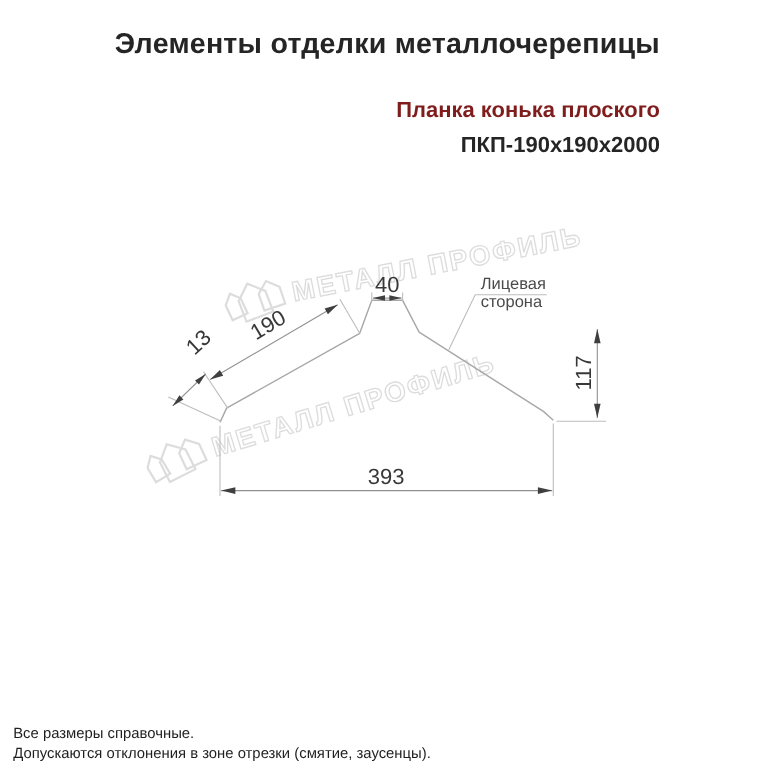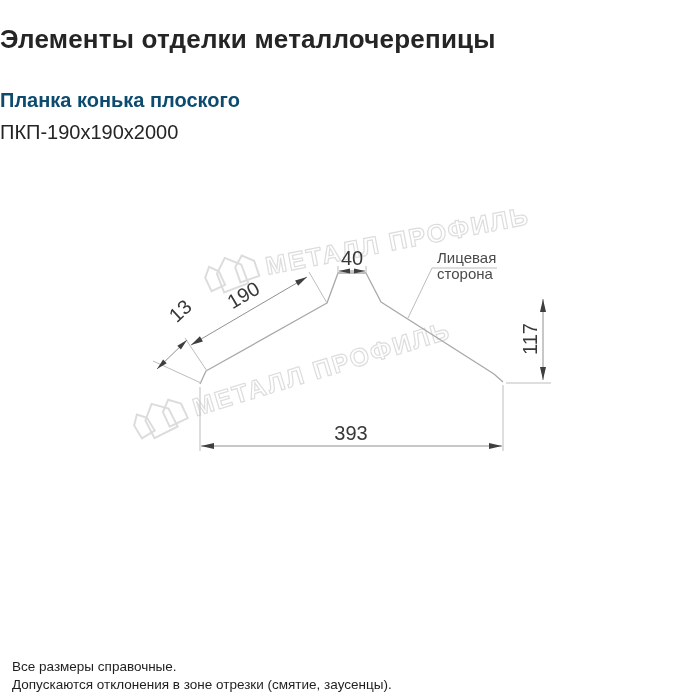--- a/index.html
+++ b/index.html
@@ -1,23 +1,23 @@
 <!DOCTYPE html>
 <html><head>
 <meta charset="utf-8">
 <style>
   html,body{margin:0;padding:0;}
   body{
     width:700px;height:700px;position:relative;background:#ffffff;
     font-family:"Liberation Sans",sans-serif;overflow:hidden;color:#1c1c1c;
   }
-  .center-text{position:absolute;left:0;width:600px;text-align:left;white-space:nowrap;}
+  .center-text{position:absolute;left:0;width:600px;text-align:right;white-space:nowrap;}
   .page-title{top:24px;font-size:26px;font-weight:bold;letter-spacing:0.2px;color:#252525;}
-  .product-name{top:89px;font-size:20px;font-weight:bold;color:#0c4a6e;}
-  .product-code{top:121px;font-size:20px;font-weight:normal;color:#252525;}
+  .product-name{top:89px;font-size:20px;font-weight:bold;color:#7f1d1d;}
+  .product-code{top:121px;font-size:20px;font-weight:bold;color:#252525;}
 
   .watermark{
     position:absolute;display:flex;align-items:center;gap:7px;
     transform-origin:left center;pointer-events:none;opacity:0.85;
   }
   .wm-1{left:204px;top:258px;transform:rotate(-11deg);}
   .wm-2{left:133px;top:406px;transform:rotate(-17deg);}
   .wm-text{
     font-weight:bold;font-size:25px;letter-spacing:2px;white-space:nowrap;
     color:transparent;-webkit-text-stroke:1.2px #d7d7d7;

